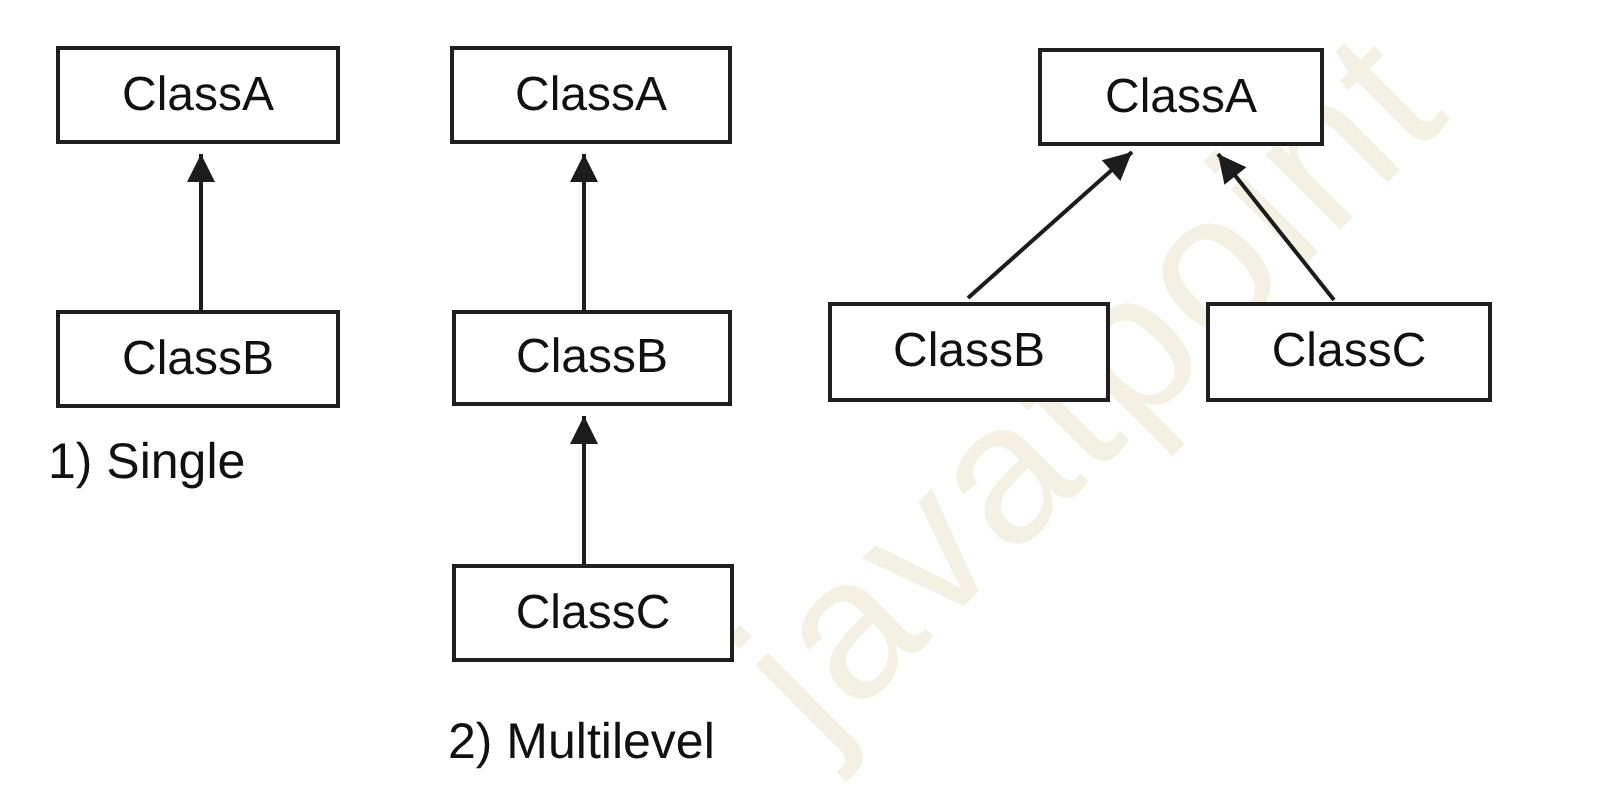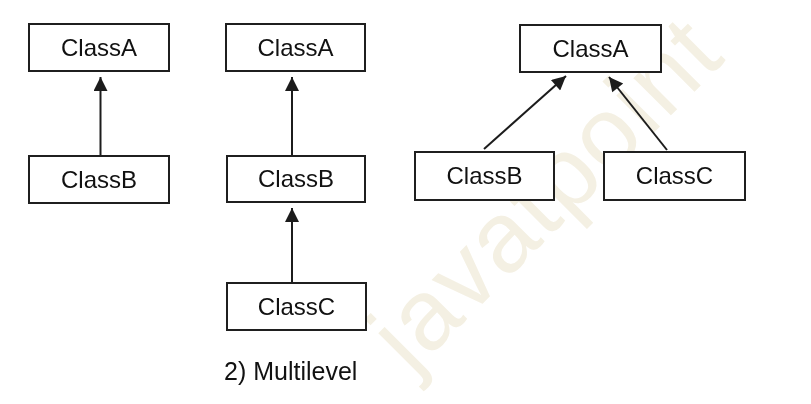--- a/index.html
+++ b/index.html
@@ -83,20 +83,21 @@
     </defs>
     <line x1="100.5" y1="155" x2="100.5" y2="77" stroke="#1c1c1c" stroke-width="2" marker-end="url(#arrowhead)"></line>
     <line x1="292" y1="155" x2="292" y2="77" stroke="#1c1c1c" stroke-width="2" marker-end="url(#arrowhead)"></line>
     <line x1="292" y1="282" x2="292" y2="208" stroke="#1c1c1c" stroke-width="2" marker-end="url(#arrowhead)"></line>
     <line x1="484" y1="149" x2="566" y2="76" stroke="#1c1c1c" stroke-width="2" marker-end="url(#arrowhead)"></line>
     <line x1="667" y1="150" x2="609" y2="77" stroke="#1c1c1c" stroke-width="2" marker-end="url(#arrowhead)"></line>
   </svg>
 
   <div id="single-a" class="class-box">ClassA</div>
   <div id="single-b" class="class-box">ClassB</div>
+  <div id="caption-single" class="caption">1) Single</div>
 
   <div id="multi-a" class="class-box">ClassA</div>
   <div id="multi-b" class="class-box">ClassB</div>
   <div id="multi-c" class="class-box">ClassC</div>
   <div id="caption-multilevel" class="caption">2) Multilevel</div>
 
   <div id="hier-a" class="class-box">ClassA</div>
   <div id="hier-b" class="class-box">ClassB</div>
   <div id="hier-c" class="class-box">ClassC</div>
 

